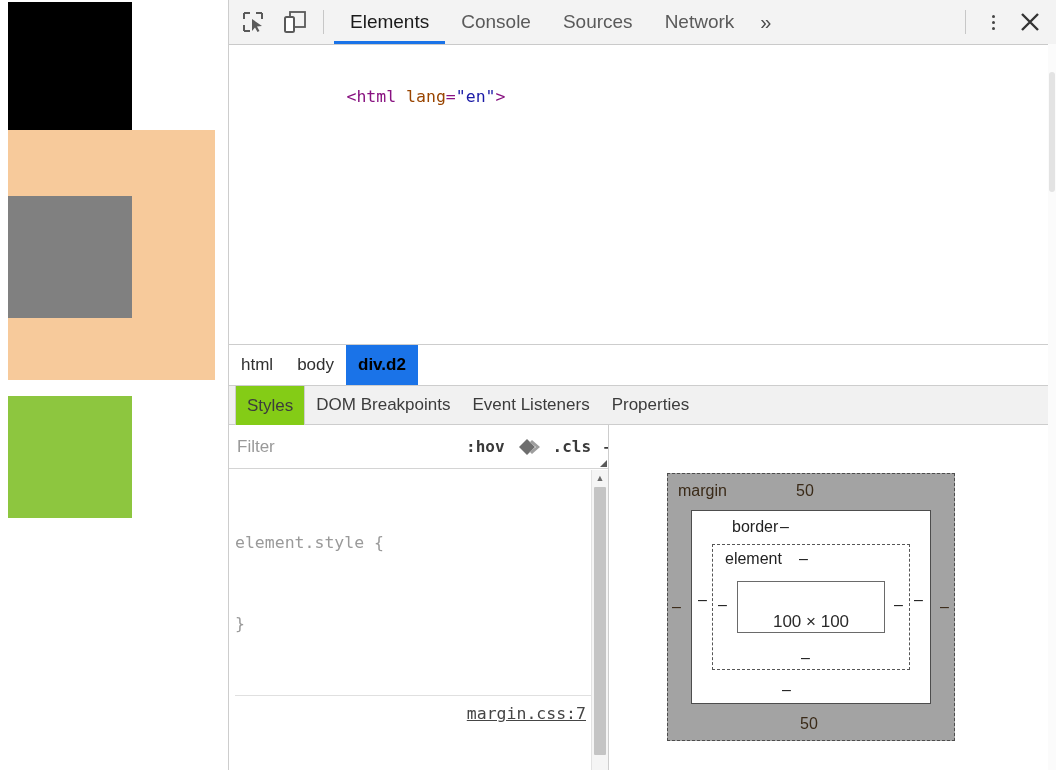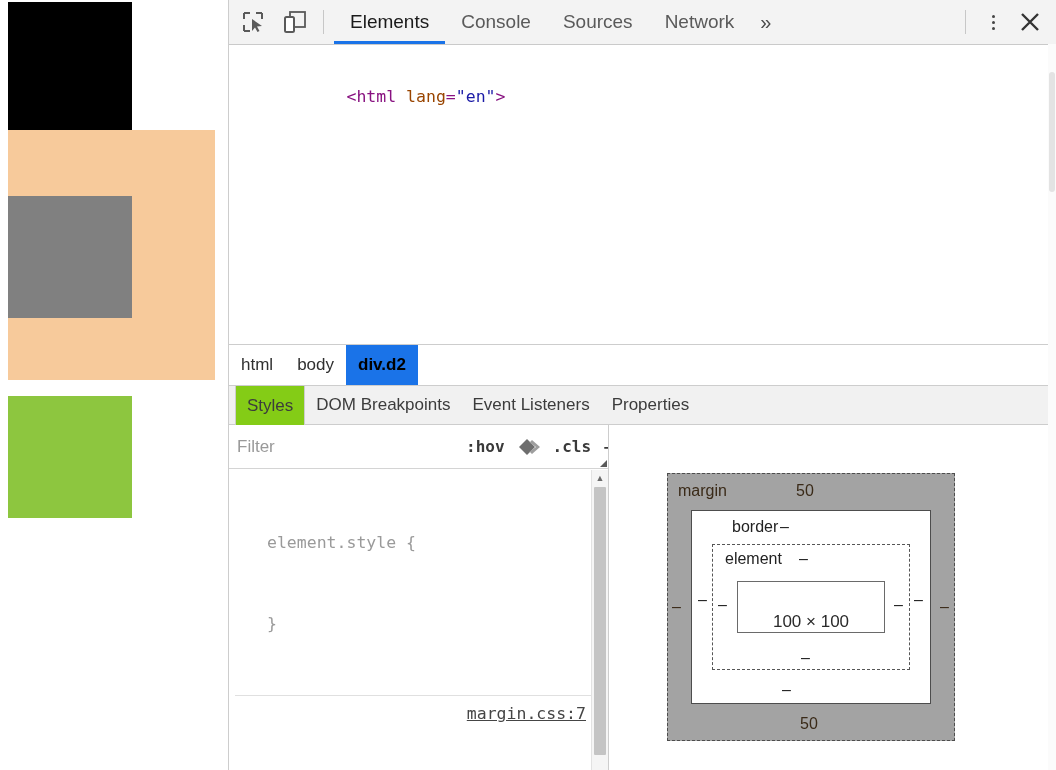--- a/index.html
+++ b/index.html
@@ -252,21 +252,21 @@
     padding: 6px 0 0 6px;
     box-sizing: border-box;
     height: 302px;
     overflow: hidden;
   }
   .rule { position: relative; white-space: pre; }
   .rule-sep {
     border-top: 1px solid #e0e0e0;
     margin: 4px 0 4px 0;
   }
-  .sel-gray { color: #9a9a9a; margin-left: 32px; }
+  .sel-gray { color: #9a9a9a; }
   .origin {
     position: absolute;
     right: 22px; top: 0;
     color: #454545;
     text-decoration: underline;
     font-size: 16.5px;
     cursor: pointer;
   }
 
   

